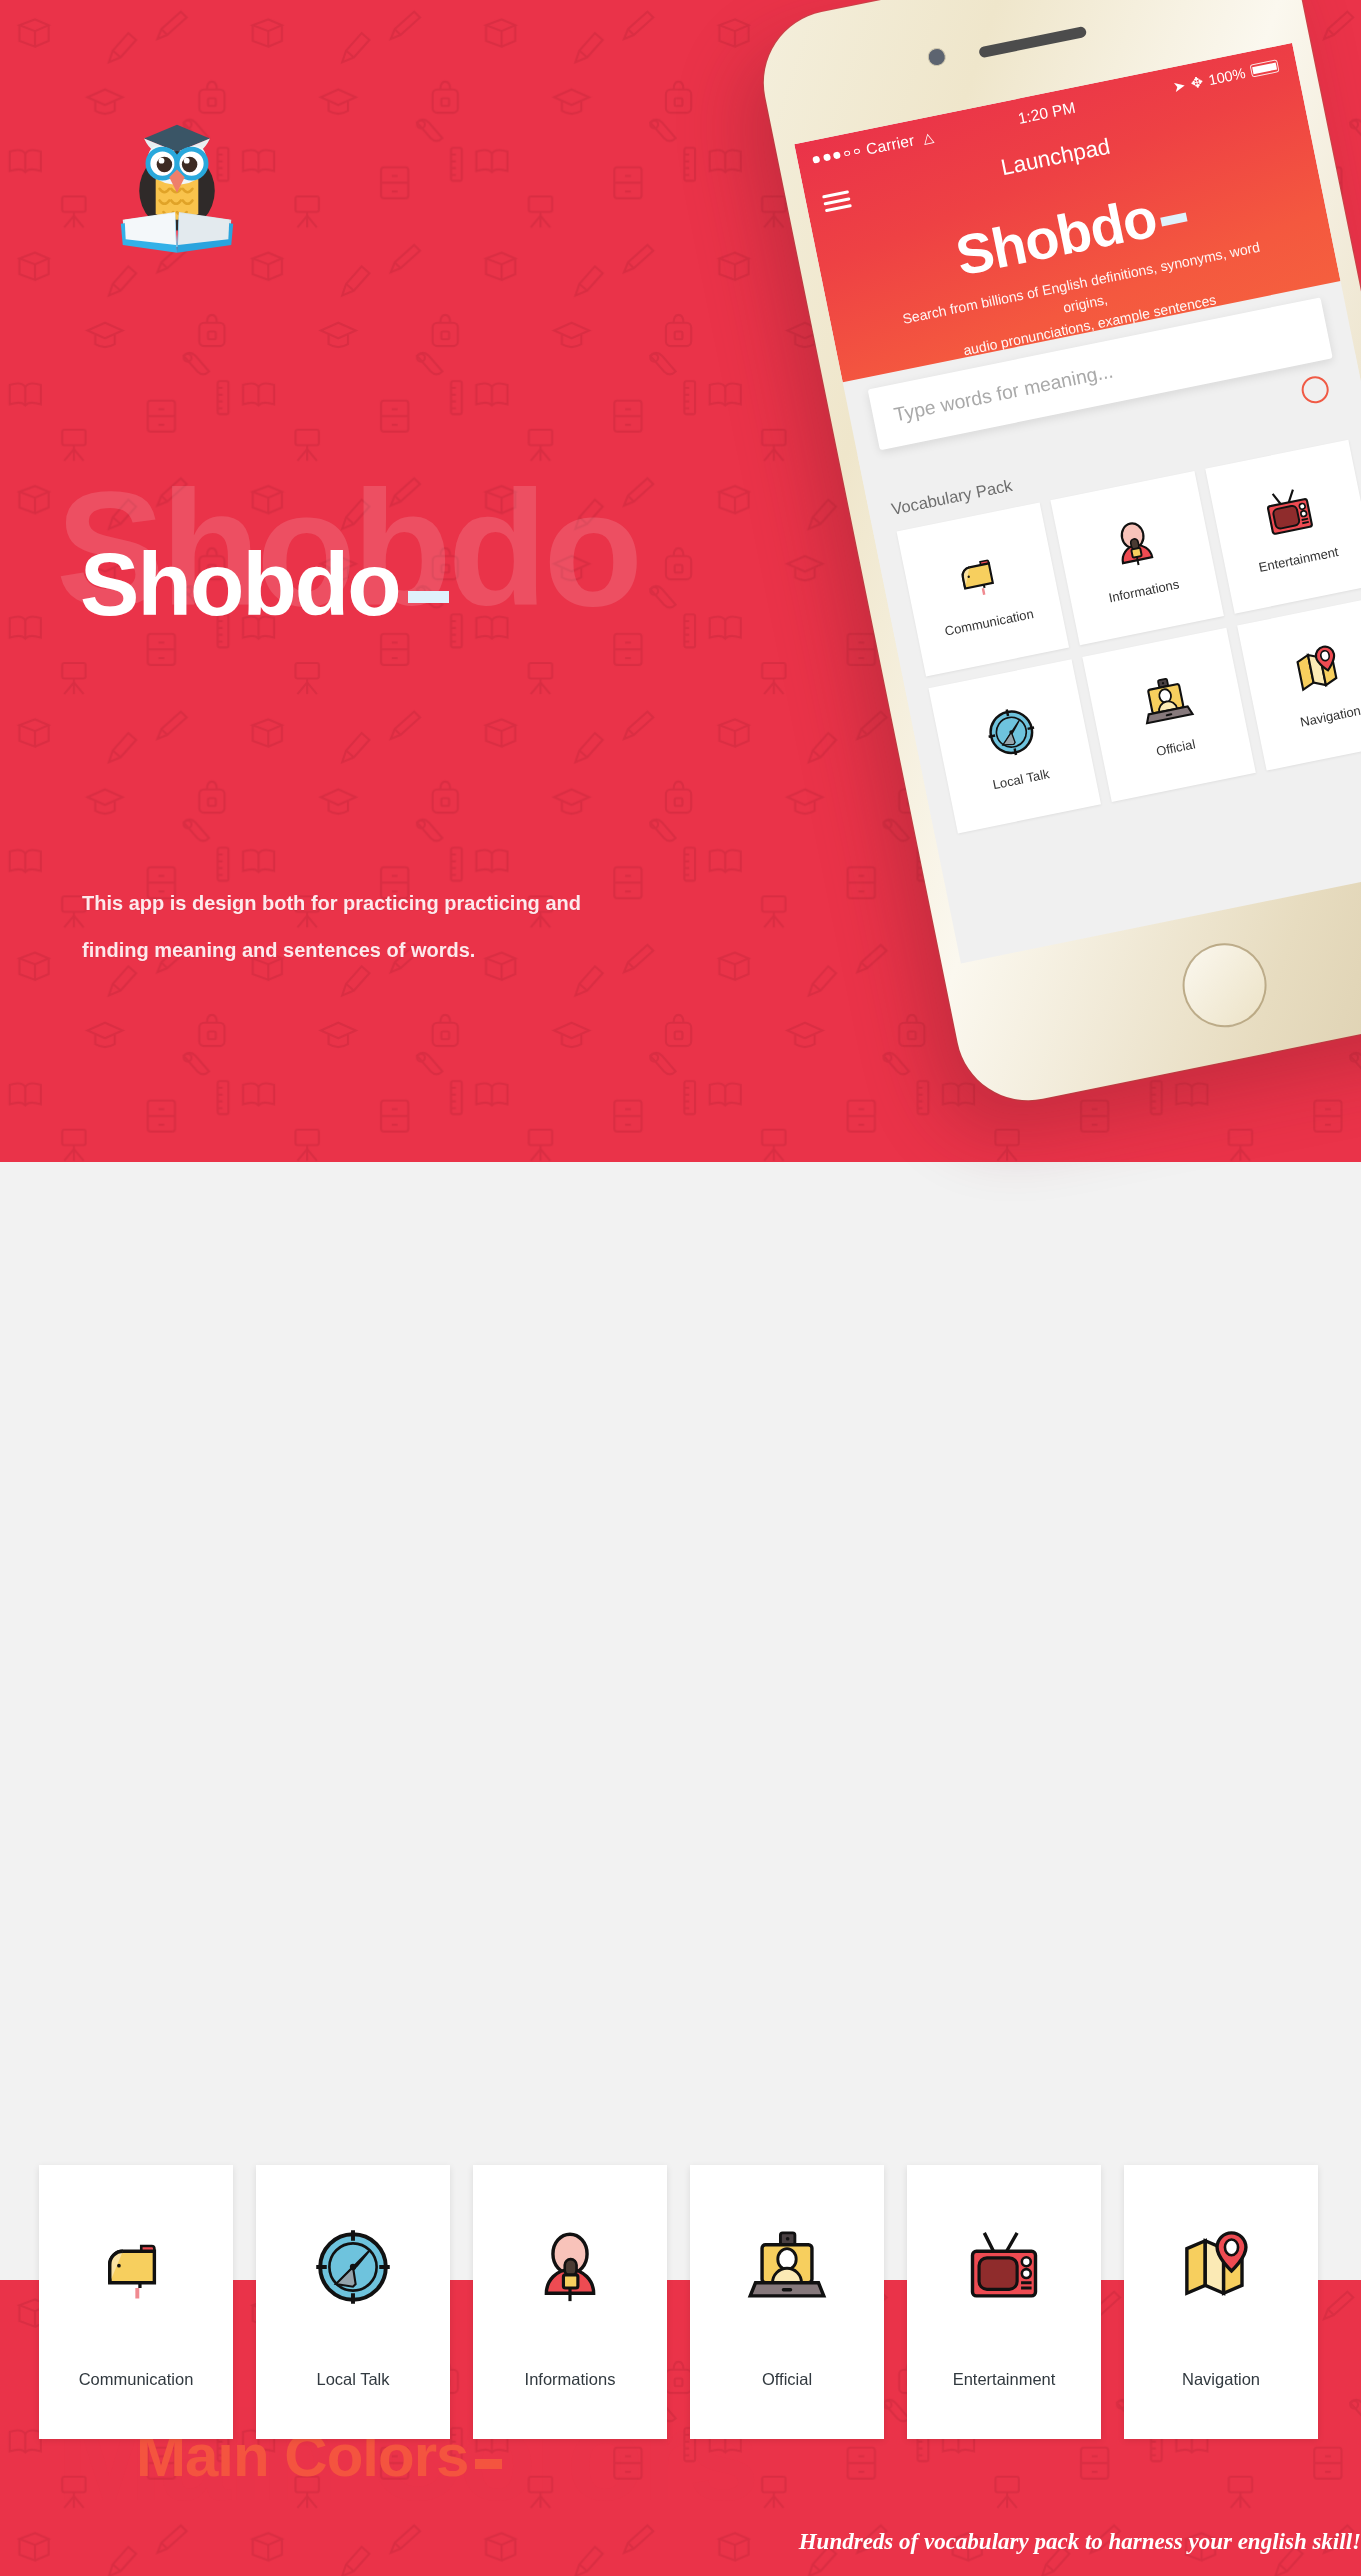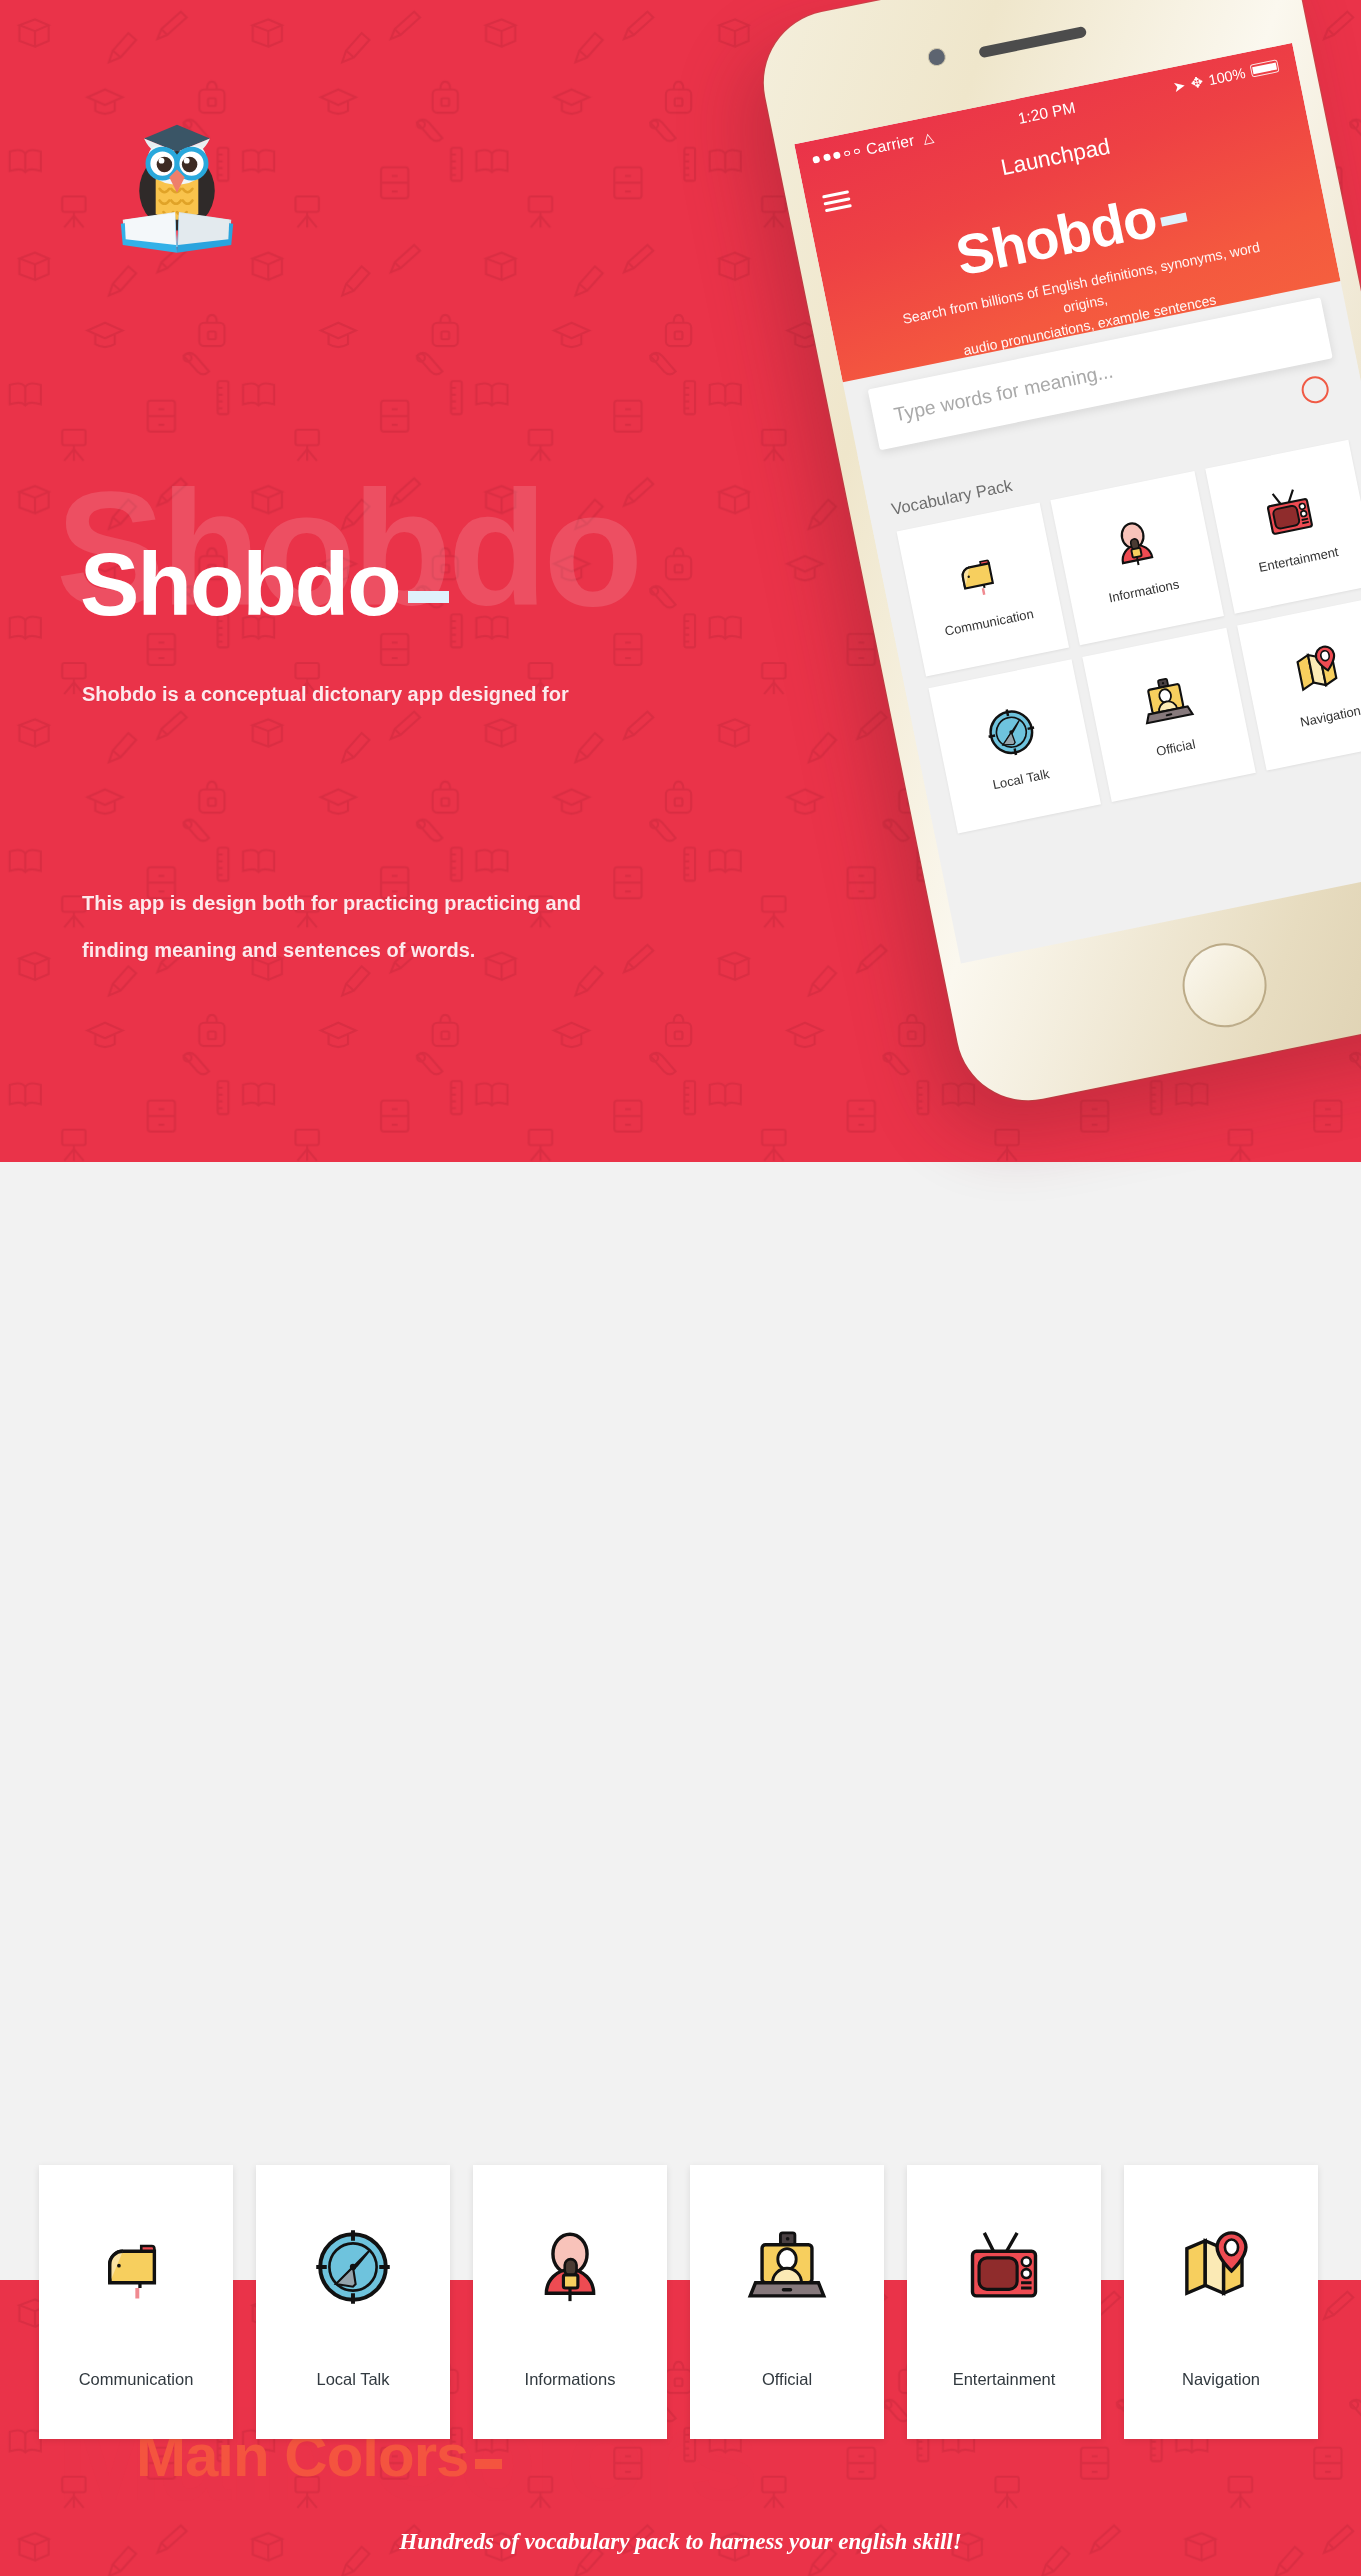--- a/index.html
+++ b/index.html
@@ -192,21 +192,21 @@
   }
   .card {
     width:194px; height:274px; background:#fff;
     display:flex; flex-direction:column; align-items:center;
     padding-top:43px; box-shadow:0 1.9px 6.8px rgba(0,0,0,.10);
   }
   .card .ic { height:117px; display:flex; align-items:center; justify-content:center; }
   .card .cl { margin-top:45px; font-size:16.5px; color:#31393f; }
 
   .footline {
-    position:absolute; left:0; bottom:21.4px; width:1361px; text-align:center;
+    position:absolute; left:0; bottom:21.4px; width:1361px; text-align:right;
     font-family:"Liberation Serif", serif;
     font-style:italic; font-weight:bold;
     color:#ffffff; font-size:23px; z-index:5;
   }
 </style>
 </head>
 <body>
 
 <section class="hero">
 
@@ -308,21 +308,20 @@
         <path d="M10 118 L62 111 L63 144 L11 138 Z" fill="#f4f8fa"></path>
         <path d="M118 118 L66 111 L65 144 L117 138 Z" fill="#e3eaee"></path>
       </svg>
     </div>
 
     <div class="ghost-hero">Shobdo</div>
 
     <h1 class="hero-title"><span>Shobdo</span><span class="cursor"></span></h1>
 
     <div class="hero-para p1">
-      <div>Shobdo is a conceptual dictonary app designed for</div>
     </div>
 
     <div class="hero-para p2">
       <div>This app is design both for practicing practicing and</div>
       <div>finding meaning and sentences of words.</div>
     </div>
   </div>
 </section>
 
 <div class="phone-stage">

